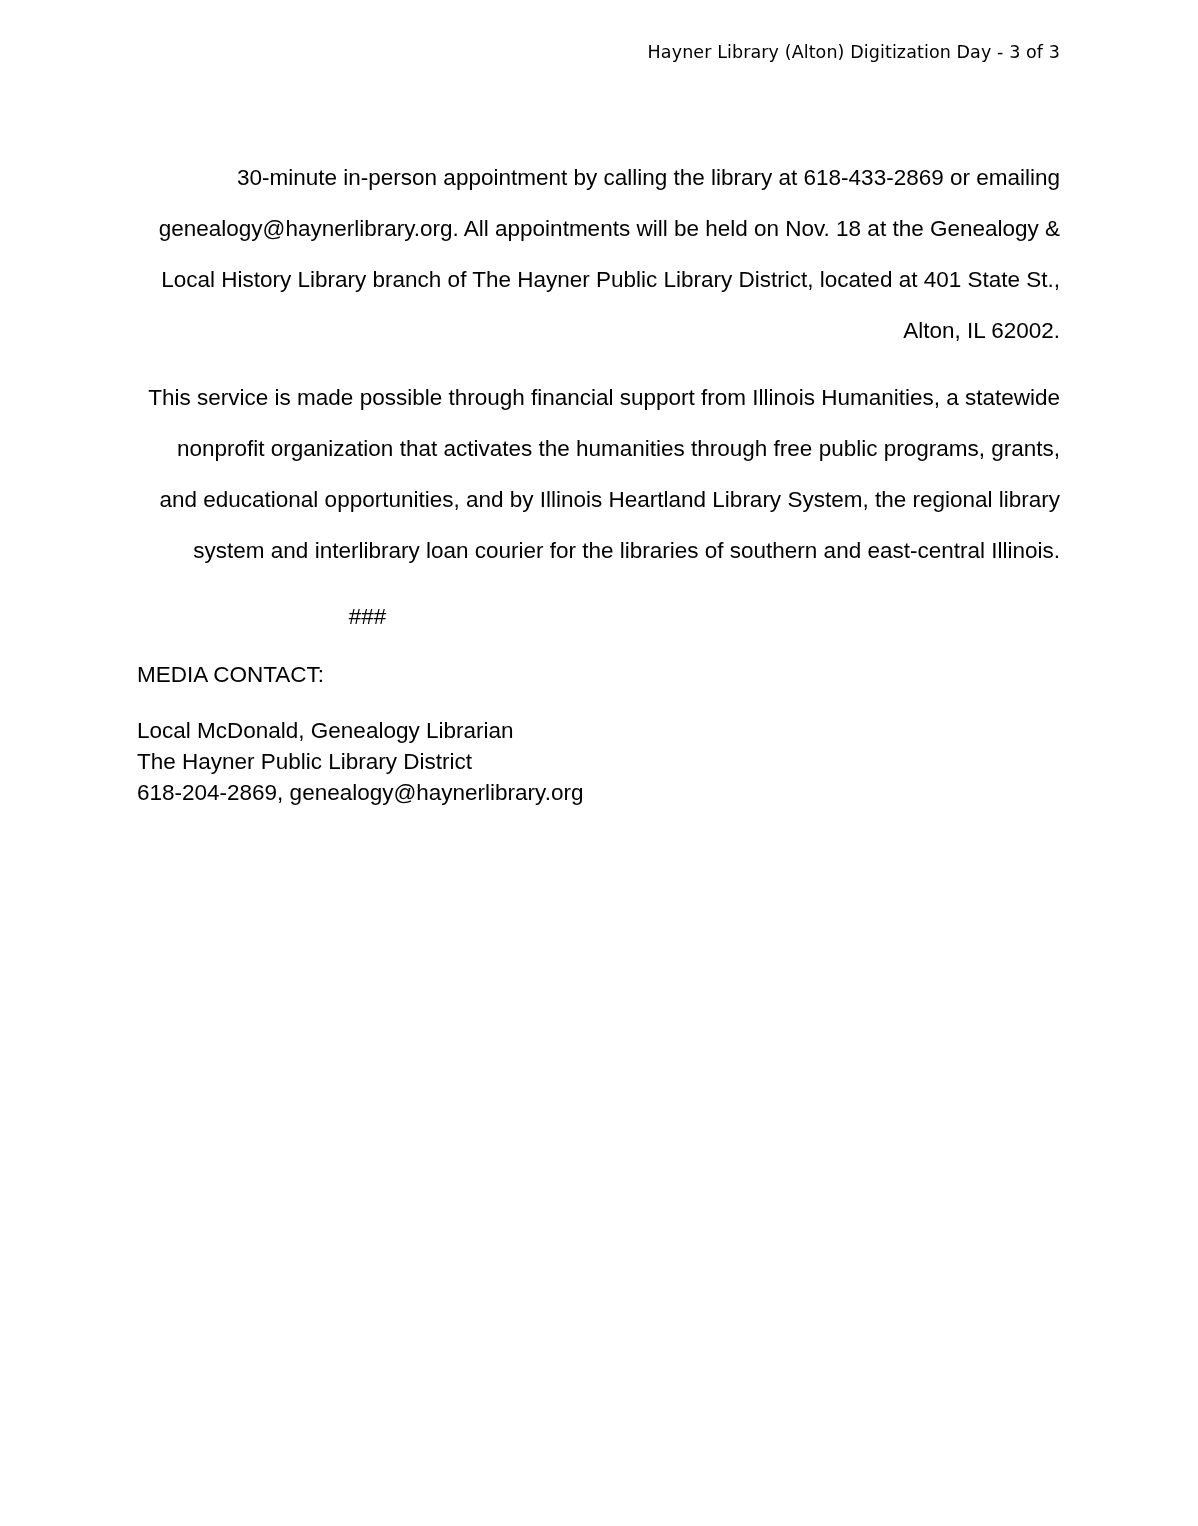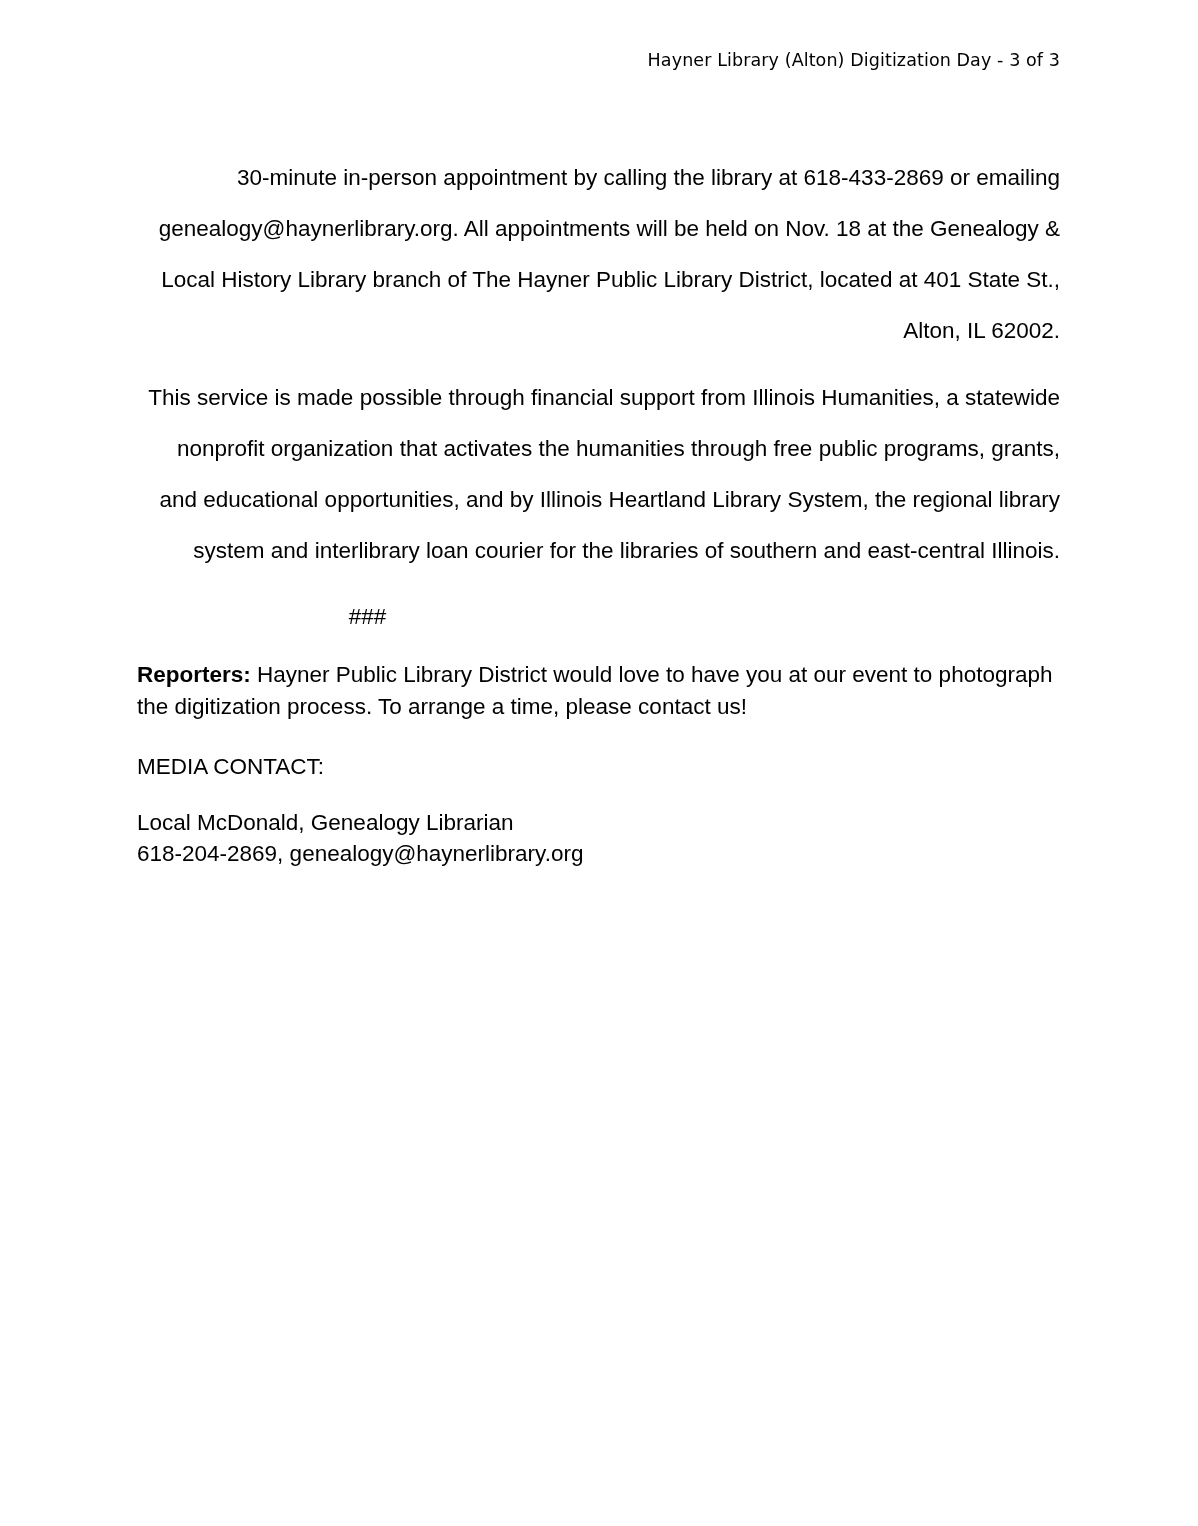--- a/index.html
+++ b/index.html
@@ -18,21 +18,21 @@
 
   .page {
     position: absolute;
     inset: 0;
     background: #ffffff;
   }
 
   
   .running-header {
     position: absolute;
-    top: 48px;
+    top: 40px;
     left: 137px;
     width: 923px;
     text-align: right;
     font-family: "DejaVu Sans", sans-serif;
     font-size: 17.5px;
     line-height: 24px;
     letter-spacing: 0.1px;
     color: #000000;
     white-space: nowrap;
   }
@@ -97,23 +97,23 @@
   <div class="running-header">Hayner Library (Alton) Digitization Day - 3 of 3</div>
 
   <div class="content">
 
     <p class="para">30-minute in-person appointment by calling the library at 618-433-2869 or emailing genealogy@haynerlibrary.org. All appointments will be held on Nov. 18 at the Genealogy &amp; Local History Library branch of The Hayner Public Library District, located at 401 State St., Alton, IL 62002.</p>
 
     <p class="para">This service is made possible through financial support from Illinois Humanities, a statewide nonprofit organization that activates the humanities through free public programs, grants, and educational opportunities, and by Illinois Heartland Library System, the regional library system and interlibrary loan courier for the libraries of southern and east-central Illinois.</p>
 
     <div class="divider-hashes">###</div>
 
-    <p class="para-tight"><span class="bold">Reporters:</span><span> Hayner Public Library District would love to have you at our event to photograph the digitization process. To arrange a time, please contact us!</span></p>
 
     <p class="heading-bold">MEDIA CONTACT:</p>
 
     <div class="contact-block">
       <span class="contact-line">Local McDonald, Genealogy Librarian</span>
+      <span class="contact-line">The Hayner Public Library District</span>
       <span class="contact-line">618-204-2869, genealogy@haynerlibrary.org</span>
     </div>
 
   </div>
 </div>
 
 </body></html>

